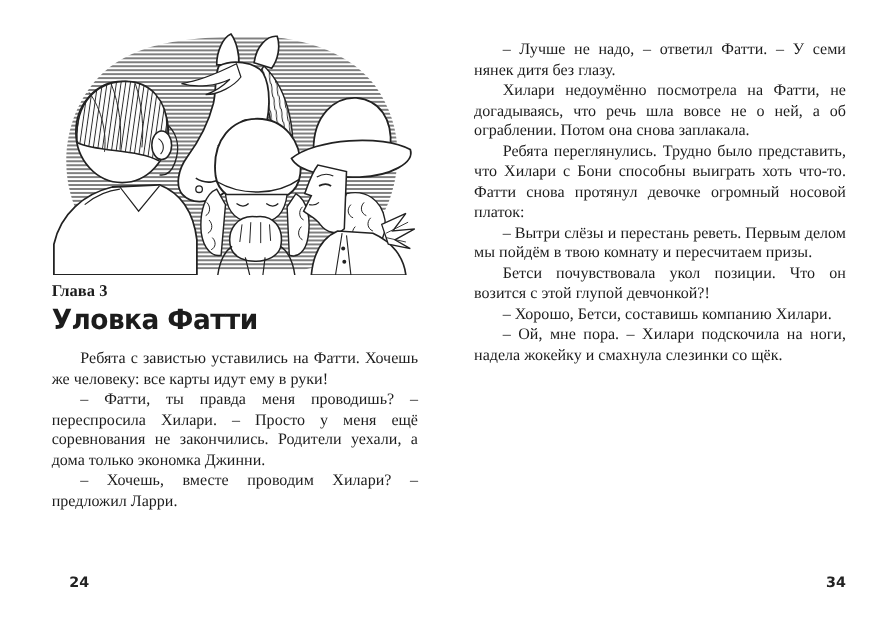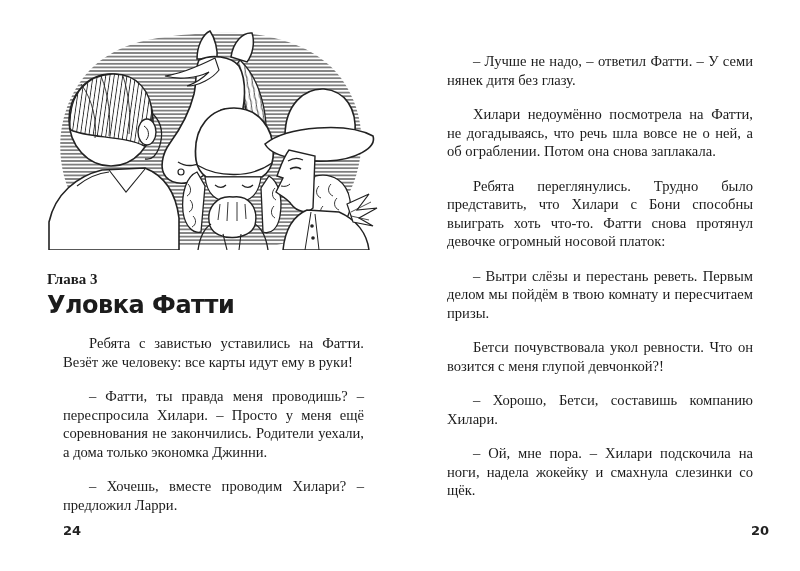--- a/index.html
+++ b/index.html
@@ -12,31 +12,31 @@
   }
   .spread{position:relative;width:800px;height:571px;background:#ffffff;}
 
   
   .page-left{position:absolute;left:47px;top:26px;width:333px;}
   .illustration-box{width:333px;height:224px;margin:0 0 4px 0;}
   .illustration-box svg{display:block;width:100%;height:100%;}
   .chapter-label{
     font-family:"Liberation Serif", serif;
     font-weight:bold;font-size:15px;line-height:19px;
-    margin:20px 0 1px 0;
+    margin:6px 0 1px 0;
   }
   .chapter-title{
     font-family:"DejaVu Sans", sans-serif;
     font-weight:700;font-size:24px;line-height:28px;
     letter-spacing:-0.5px;
     transform:scaleY(1.05);transform-origin:left top;
     margin:0 0 13px 0;
   }
   .bodytext p{
-    margin:16px;
+    margin:0;
     text-align:justify;
     text-indent:26px;
     font-size:14.6px;
     line-height:18.5px;
     hyphens:auto;
   }
   
   .page-right{position:absolute;left:431px;top:36px;width:338px;}
 
   .pagenum{
@@ -127,33 +127,33 @@
 
         <path d="M300,178 L322,168 L310,184 L330,182 L312,192 L326,200 L306,196 Z" fill="#ffffff" stroke="#222" stroke-width="1.2"></path>
         <path d="M304,186 L324,176 M304,190 L322,194" fill="none" stroke="#222" stroke-width="0.8"></path>
       </svg>
     </div>
 
     <div class="chapter-label">Глава 3</div>
     <div class="chapter-title">Уловка Фатти</div>
 
     <div class="bodytext">
-      <p>Ребята с завистью уставились на Фатти. Везёт же человеку: все карты идут ему в руки!</p>
+      <p>Ребята с завистью уставились на Фатти. Хочешь же человеку: все карты идут ему в руки!</p>
       <p>– Фатти, ты правда меня проводишь? – переспросила Хилари. – Просто у меня ещё соревнования не закончились. Родители уехали, а дома только экономка Джинни.</p>
       <p>– Хочешь, вместе проводим Хилари? – предложил Ларри.</p>
     </div>
   </div>
 
   <div class="page-right">
     <div class="bodytext">
       <p>– Лучше не надо, – ответил Фатти. – У семи нянек дитя без глазу.</p>
       <p>Хилари недоумённо посмотрела на Фатти, не догадываясь, что речь шла вовсе не о ней, а об ограблении. Потом она снова заплакала.</p>
       <p>Ребята переглянулись. Трудно было представить, что Хилари с Бони способны выиграть хоть что-то. Фатти снова протянул девочке огромный носовой платок:</p>
       <p>– Вытри слёзы и перестань реветь. Первым делом мы пойдём в твою комнату и пересчитаем призы.</p>
-      <p>Бетси почувствовала укол ревности. Что он возится с меня глупой девчонкой?!</p>
+      <p>Бетси почувствовала укол позиции. Что он возится с этой глупой девчонкой?!</p>
       <p>– Хорошо, Бетси, составишь компанию Хилари.</p>
       <p>– Ой, мне пора. – Хилари подскочила на ноги, надела жокейку и смахнула слезинки со щёк.</p>
     </div>
   </div>
 
   <div class="pagenum pagenum-left">24</div>
-  <div class="pagenum pagenum-right">20</div>
+  <div class="pagenum pagenum-right">34</div>
 </div>
 
 </body></html>

